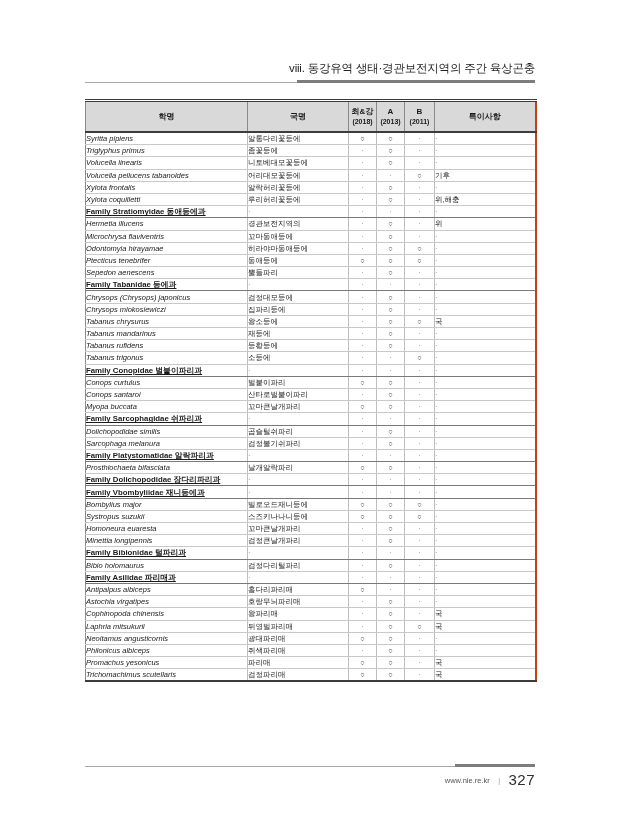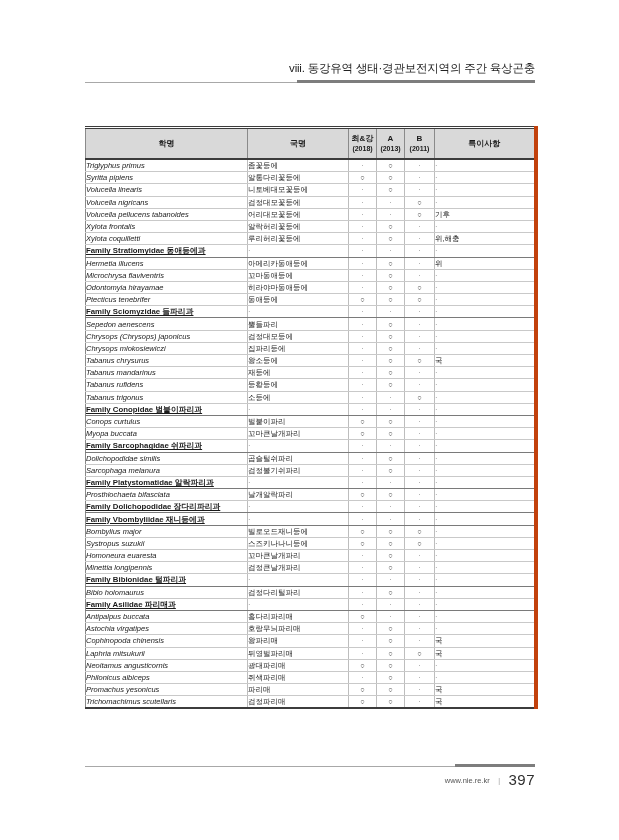--- a/index.html
+++ b/index.html
@@ -18,24 +18,24 @@
   .header-rule {
     position:absolute; top:79px; left:85px; width:450px; height:3px;
     border-bottom:1px solid #a8a8a8;
   }
   .header-rule .thick {
     position:absolute; right:0; top:1px; width:238px; height:3px; background:#7d7d7d;
   }
 
   
   table.species {
-    position:absolute; top:126px; left:85px; width:450px;
+    position:absolute; top:99px; left:85px; width:450px;
     border-collapse:collapse; table-layout:fixed;
     border-top:3px double #3c3c3c;
-    border-left:1px solid #8a8a8a; border-right:4px solid #c2410c;
+    border-left:1px solid #8a8a8a; border-right:2px solid #c2410c;
   }
   table.species th {
     background:#d9d9d9; height:29px; padding:0;
     font-size:8px; font-weight:bold; color:#1a1a1a; text-align:center;
     border-bottom:2px solid #3c3c3c; border-left:1px solid #8a8a8a;
     line-height:10px; vertical-align:middle;
   }
   table.species th:first-child { border-left:none; }
   table.species th .sub { font-size:7px; font-weight:bold; }
   table.species td {
@@ -93,52 +93,44 @@
           <th>학명</th>
           <th>국명</th>
           <th>최&amp;강<div class="sub">(2018)</div></th>
           <th>A<div class="sub">(2013)</div></th>
           <th>B<div class="sub">(2011)</div></th>
           <th>특이사항</th>
         </tr>
       </thead>
     <tbody id="tbody">
         <tr class="species">
+          <td class="sci">Syritta pipiens</td>
+          <td class="kor">알통다리꽃등에</td>
+          <td class="circ">○</td>
+          <td class="circ">○</td>
+          <td class="circ dim">·</td>
+          <td class="note dim">·</td>
+        </tr>
+        <tr class="species">
           <td class="sci">Triglyphus primus</td>
           <td class="kor">좀꽃등에</td>
           <td class="circ dim">·</td>
           <td class="circ">○</td>
           <td class="circ dim">·</td>
           <td class="note dim">·</td>
         </tr>
         <tr class="species">
-          <td class="sci">Syritta pipiens</td>
-          <td class="kor">알통다리꽃등에</td>
-          <td class="circ">○</td>
-          <td class="circ">○</td>
-          <td class="circ dim">·</td>
-          <td class="note dim">·</td>
-        </tr>
-        <tr class="species">
           <td class="sci">Volucella linearis</td>
           <td class="kor">니토베대모꽃등에</td>
           <td class="circ dim">·</td>
           <td class="circ">○</td>
           <td class="circ dim">·</td>
           <td class="note dim">·</td>
         </tr>
         <tr class="species">
-          <td class="sci">Volucella nigricans</td>
-          <td class="kor">검정대모꽃등에</td>
-          <td class="circ dim">·</td>
-          <td class="circ dim">·</td>
-          <td class="circ">○</td>
-          <td class="note dim">·</td>
-        </tr>
-        <tr class="species">
           <td class="sci">Volucella pellucens tabanoides</td>
           <td class="kor">어리대모꽃등에</td>
           <td class="circ dim">·</td>
           <td class="circ dim">·</td>
           <td class="circ">○</td>
           <td class="note">기후</td>
         </tr>
         <tr class="species">
           <td class="sci">Xylota frontalis</td>
           <td class="kor">알락허리꽃등에</td>
@@ -158,21 +150,21 @@
         <tr class="family">
           <td class="sci">Family Stratiomyidae 동애등에과</td>
           <td class="kor dim">·</td>
           <td class="circ dim">·</td>
           <td class="circ dim">·</td>
           <td class="circ dim">·</td>
           <td class="note dim">·</td>
         </tr>
         <tr class="species">
           <td class="sci">Hermetia illucens</td>
-          <td class="kor">아메리카동애등에</td>
+          <td class="kor">경관보전지역의</td>
           <td class="circ dim">·</td>
           <td class="circ">○</td>
           <td class="circ dim">·</td>
           <td class="note">위</td>
         </tr>
         <tr class="species">
           <td class="sci">Microchrysa flaviventris</td>
           <td class="kor">꼬마동애등에</td>
           <td class="circ dim">·</td>
           <td class="circ">○</td>
@@ -188,36 +180,36 @@
           <td class="note dim">·</td>
         </tr>
         <tr class="species">
           <td class="sci">Ptecticus tenebrifer</td>
           <td class="kor">동애등에</td>
           <td class="circ">○</td>
           <td class="circ">○</td>
           <td class="circ">○</td>
           <td class="note dim">·</td>
         </tr>
-        <tr class="family">
-          <td class="sci">Family Sciomyzidae 들파리과</td>
-          <td class="kor dim">·</td>
-          <td class="circ dim">·</td>
-          <td class="circ dim">·</td>
-          <td class="circ dim">·</td>
-          <td class="note dim">·</td>
-        </tr>
         <tr class="species">
           <td class="sci">Sepedon aenescens</td>
           <td class="kor">뿔들파리</td>
           <td class="circ dim">·</td>
           <td class="circ">○</td>
           <td class="circ dim">·</td>
           <td class="note dim">·</td>
         </tr>
+        <tr class="family">
+          <td class="sci">Family Tabanidae 등에과</td>
+          <td class="kor dim">·</td>
+          <td class="circ dim">·</td>
+          <td class="circ dim">·</td>
+          <td class="circ dim">·</td>
+          <td class="note dim">·</td>
+        </tr>
         <tr class="species">
           <td class="sci">Chrysops (Chrysops) japonicus</td>
           <td class="kor">검정대모등에</td>
           <td class="circ dim">·</td>
           <td class="circ">○</td>
           <td class="circ dim">·</td>
           <td class="note dim">·</td>
         </tr>
         <tr class="species">
           <td class="sci">Chrysops mlokosiewiczi</td>
@@ -269,20 +261,28 @@
         </tr>
         <tr class="species">
           <td class="sci">Conops curtulus</td>
           <td class="kor">벌붙이파리</td>
           <td class="circ">○</td>
           <td class="circ">○</td>
           <td class="circ dim">·</td>
           <td class="note dim">·</td>
         </tr>
         <tr class="species">
+          <td class="sci">Conops santaroi</td>
+          <td class="kor">산타로벌붙이파리</td>
+          <td class="circ dim">·</td>
+          <td class="circ">○</td>
+          <td class="circ dim">·</td>
+          <td class="note dim">·</td>
+        </tr>
+        <tr class="species">
           <td class="sci">Myopa buccata</td>
           <td class="kor">꼬마큰날개파리</td>
           <td class="circ">○</td>
           <td class="circ">○</td>
           <td class="circ dim">·</td>
           <td class="note dim">·</td>
         </tr>
         <tr class="family">
           <td class="sci">Family Sarcophagidae 쉬파리과</td>
           <td class="kor dim">·</td>
@@ -389,21 +389,21 @@
         </tr>
         <tr class="family">
           <td class="sci">Family Asilidae 파리매과</td>
           <td class="kor dim">·</td>
           <td class="circ dim">·</td>
           <td class="circ dim">·</td>
           <td class="circ dim">·</td>
           <td class="note dim">·</td>
         </tr>
         <tr class="species">
-          <td class="sci">Antipalpus buccata</td>
+          <td class="sci">Antipalpus albiceps</td>
           <td class="kor">홍다리파리매</td>
           <td class="circ">○</td>
           <td class="circ dim">·</td>
           <td class="circ dim">·</td>
           <td class="note dim">·</td>
         </tr>
         <tr class="species">
           <td class="sci">Astochia virgatipes</td>
           <td class="kor">호랑무늬파리매</td>
           <td class="circ dim">·</td>
@@ -462,16 +462,16 @@
       </tbody>
   </table>
 
   <div class="footer-rule">
     <span class="thick"></span>
   </div>
 
   <div class="footer-text">
     <span class="site">www.nie.re.kr</span>
     <span class="sep">|</span>
-    <span class="num">397</span>
+    <span class="num">327</span>
   </div>
 
 </div>
 
 </body></html>

